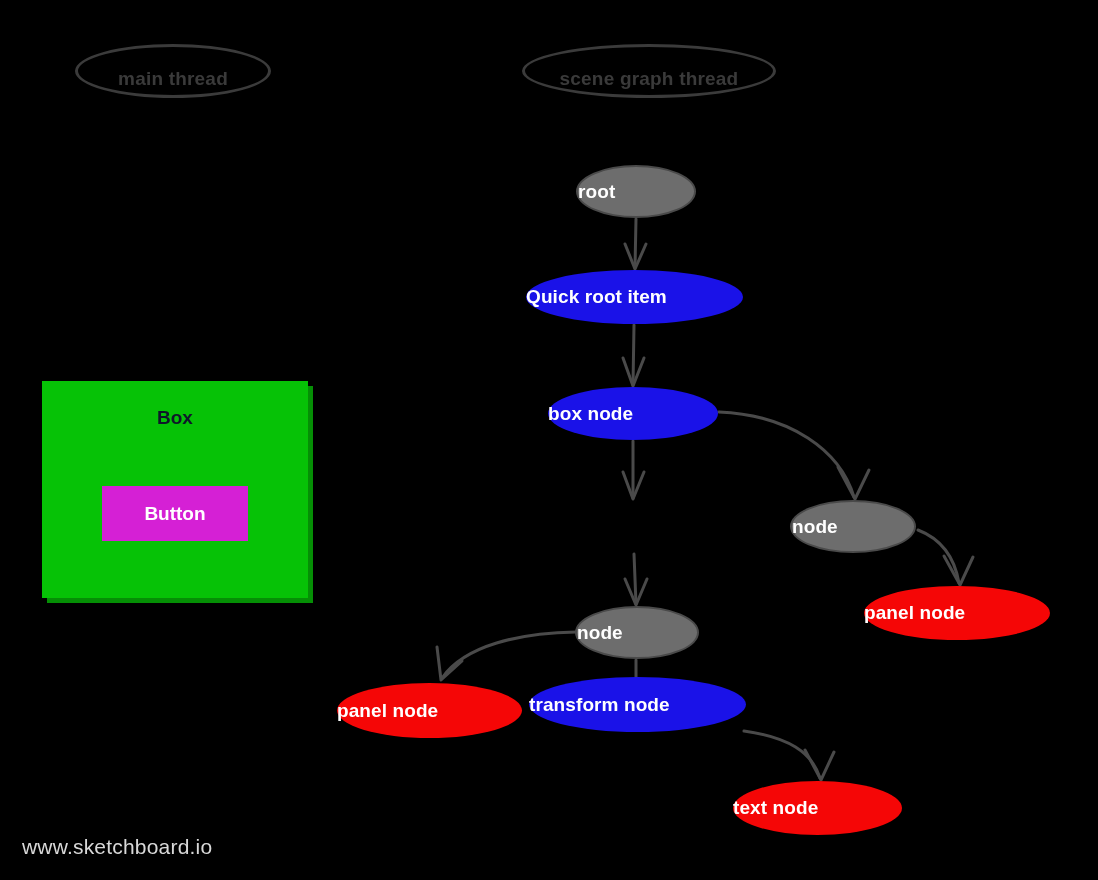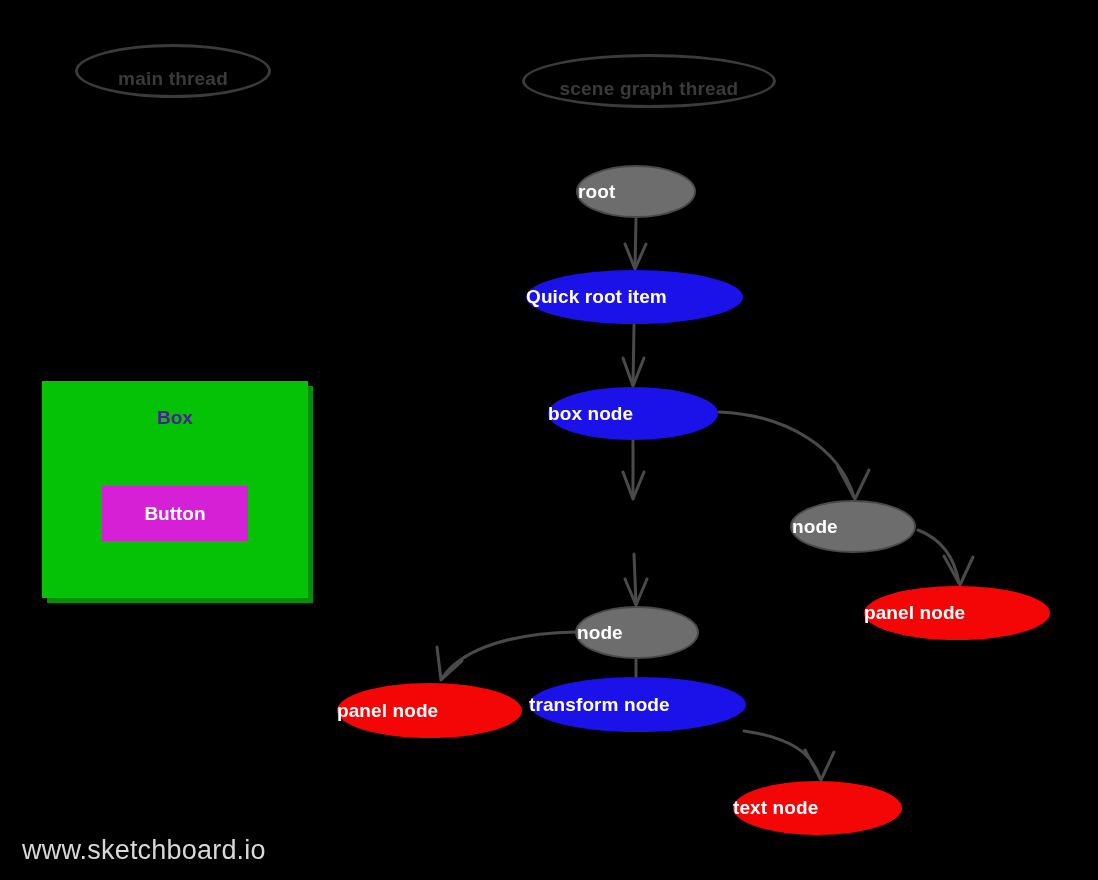--- a/index.html
+++ b/index.html
@@ -83,21 +83,21 @@
     position: absolute;
     background: #06c206;
     z-index: 2;
   }
   .mock-box .mock-box-title {
     position: absolute;
     top: 26px;
     left: 0;
     right: 0;
     text-align: center;
-    color: #4c1d95;
+    color: #0f172a;
     font-size: 19px;
     font-weight: bold;
   }
   .mock-button {
     position: absolute;
     background: #d520d5;
     display: flex;
     align-items: center;
     justify-content: center;
     z-index: 3;
@@ -112,21 +112,21 @@
     position: absolute;
     z-index: 1;
   }
 
   
   .watermark {
     position: absolute;
     left: 22px;
     top: 835px;
     color: #d8d8d8;
-    font-size: 27px;
+    font-size: 21px;
     letter-spacing: 0.2px;
     z-index: 5;
   }
 </style>
 </head>
 <body>
 
 <div id="canvas">
 
   <svg id="edge-layer" viewBox="0 0 1098 880">
@@ -177,21 +177,21 @@
         <path d="M 805 750 L 821 780 L 834 752"></path>
       </g>
 
     </g>
   </svg>
 
   <div class="thread-ellipse" style="left:75px; top:44px; width:196px; height:54px;">
     <span class="thread-label">main thread</span>
   </div>
 
-  <div class="thread-ellipse" style="left:522px; top:54px; width:254px; height:54px;">
+  <div class="thread-ellipse" style="left:522px; top:44px; width:254px; height:54px;">
     <span class="thread-label">scene graph thread</span>
   </div>
 
   <div class="sketch-shadow" style="left:47px; top:386px; width:266px; height:217px; background:#058f05;"></div>
   <div class="mock-box" style="left:42px; top:381px; width:266px; height:217px;">
     <span class="mock-box-title">Box</span>
   </div>
   <div class="sketch-shadow" style="left:107px; top:491px; width:146px; height:55px; background:#a818a8;"></div>
   <div class="mock-button" style="left:102px; top:486px; width:146px; height:55px;text-align:center;">
     <span class="mock-button-label">Button</span>

